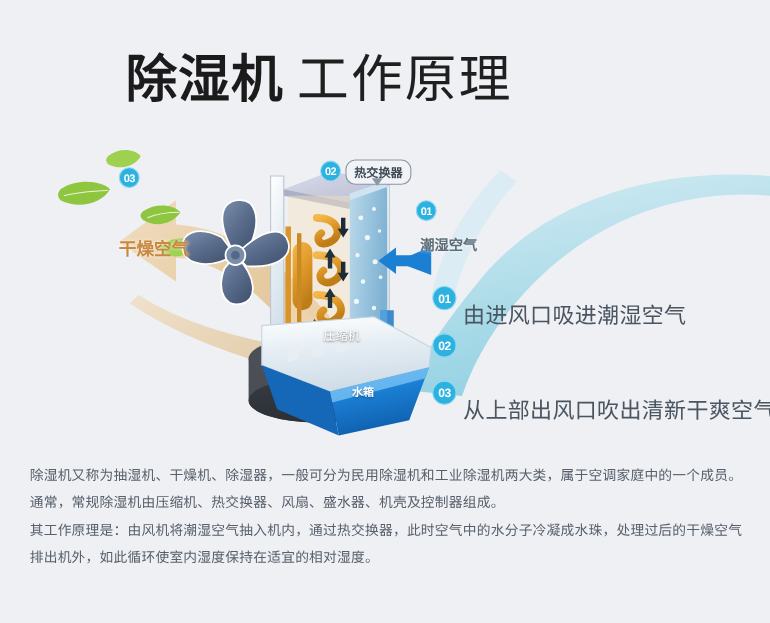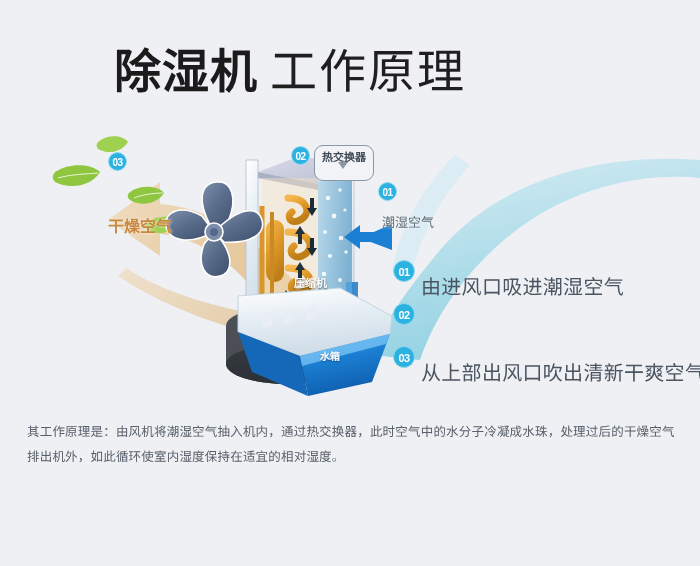--- a/index.html
+++ b/index.html
@@ -87,51 +87,51 @@
     font-size: 16px;
     color: #c8883f;
     font-weight: bold;
     text-shadow: 0 0 3px rgba(255,255,255,.85);
   }
   .lbl-humid {
     top: 92px;
     left: 382px;
     font-size: 13px;
     color: #5f6e78;
-    font-weight: normal;
+    font-weight: bold;
     text-shadow: 0 0 3px rgba(255,255,255,.9);
   }
   .callout {
     position: absolute;
     top: 25px;
     left: 314px;
-    padding: 2px 7px 16px 7px;
+    padding: 2px 7px 3px 7px;
     border: 1px solid #8a97a6;
     border-radius: 9px;
     background: #f2f3f6;
     font-size: 11px;
     color: #3e4a55;
     font-weight: bold;
     white-space: nowrap;
   }
   .callout-tail {
     position: absolute;
     top: 42px;
     left: 338px;
     width: 0; height: 0;
     border-left: 5px solid transparent;
     border-right: 5px solid transparent;
     border-top: 7px solid #8a97a6;
   }
   .lbl-compressor {
-    top: 154px;
+    top: 176px;
     left: 266px;
     font-size: 11px;
     color: #ffffff;
-    font-weight: bold;
+    font-weight: normal;
     text-shadow: 0 1px 2px rgba(0,0,0,.55);
     padding-left: 28px;
   }
   .lbl-tank {
     top: 228px;
     left: 320px;
     font-size: 10px;
     color: #ffffff;
     font-weight: bold;
     text-shadow: 0 1px 2px rgba(0,0,0,.35);
@@ -378,14 +378,15 @@
   <div class="legend-row">
     <span class="badge">02</span>
   </div>
   <div class="legend-row">
     <span class="badge">03</span>
     <span class="legend-text">从上部出风口吹出清新干爽空气</span>
   </div>
 </div>
 
 <div class="copy">
+  <p class="para">除湿机又称为抽湿机、干燥机、除湿器，一般可分为民用除湿机和工业除湿机两大类，属于空调家庭中的一个成员。通常，常规除湿机由压缩机、热交换器、风扇、盛水器、机壳及控制器组成。</p>
   <p class="para">其工作原理是：由风机将潮湿空气抽入机内，通过热交换器，此时空气中的水分子冷凝成水珠，处理过后的干燥空气排出机外，如此循环使室内湿度保持在适宜的相对湿度。</p>
 </div>
 
 </body></html>

